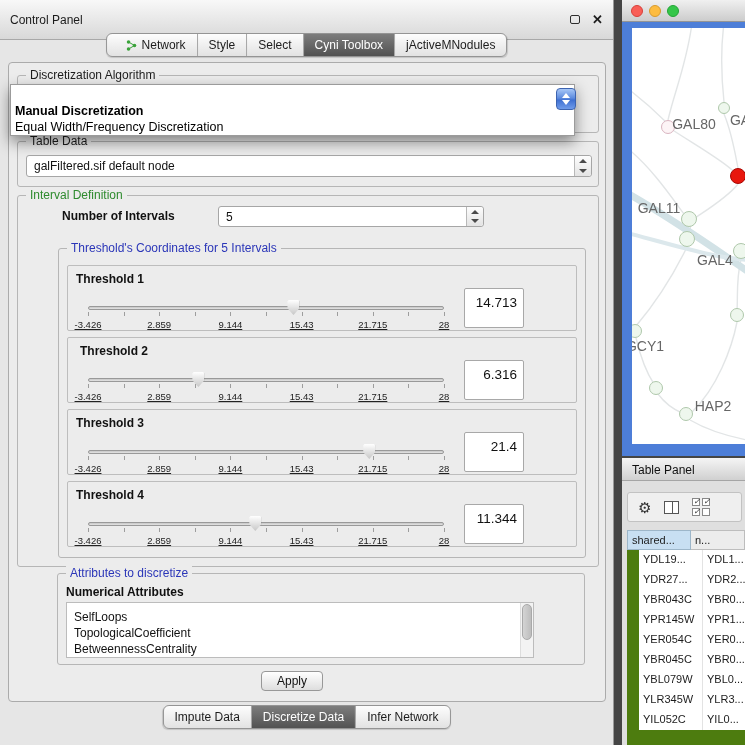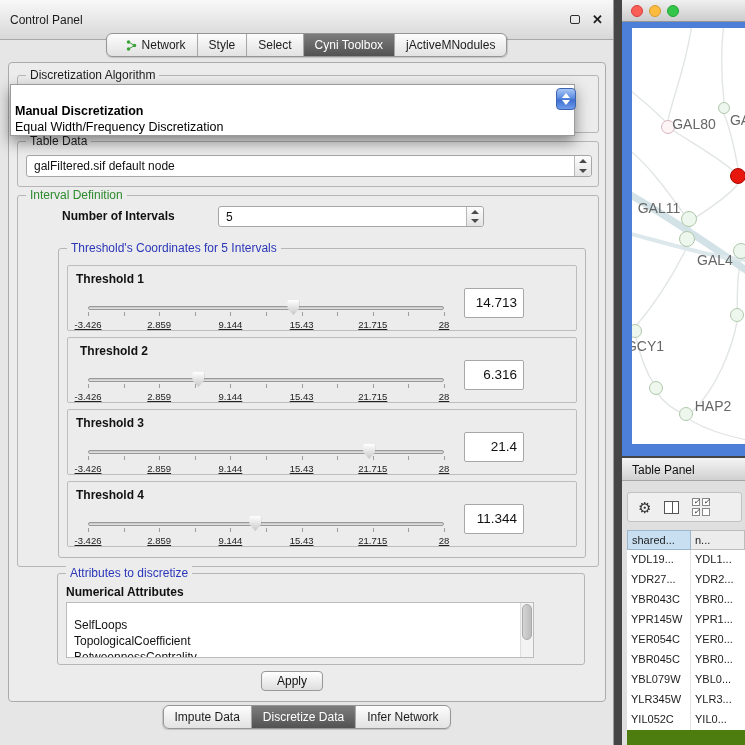--- a/index.html
+++ b/index.html
@@ -38,21 +38,21 @@
   .cstep::after{content:"";position:absolute;left:4px;bottom:3px;border-left:4px solid transparent;border-right:4px solid transparent;border-top:4px solid #4a4a4a;}
   
   .th-panel{position:absolute;left:8px;width:510px;height:66px;border:1px solid #bdbdbd;border-radius:2px;background:#ececec;}
   .slider{position:absolute;left:20px;top:34px;width:356px;height:18px;}
   .track{position:absolute;left:0;right:0;top:6px;height:4px;background:linear-gradient(#c6c6c6,#e4e4e4);border:1px solid #999;border-radius:2px;}
   .ticks{position:absolute;left:0;right:0;top:12px;height:4px;}
   .ticks i{position:absolute;width:1px;height:4px;background:#9d9d9d;}
   .thumb{position:absolute;top:0;width:12px;height:15px;background:linear-gradient(#ffffff,#c7c7c7);clip-path:polygon(10% 0,90% 0,100% 10%,100% 55%,50% 100%,0 55%,0 10%);filter:drop-shadow(0 0 1px #7a7a7a);}
   .scale{position:absolute;left:20px;top:53px;width:356px;height:12px;}
   .scale span{position:absolute;top:0;transform:translateX(-50%);font-size:9.5px;color:#222;white-space:nowrap;text-decoration:underline;}
-  .val-box{position:absolute;left:396px;top:22px;width:60px;height:30px;background:#fff;border:1px solid #a8a8a8;border-radius:2px;font-size:13.5px;color:#111;text-align:right;line-height:28px;padding-right:6px;}
+  .val-box{position:absolute;left:396px;top:22px;width:60px;height:40px;background:#fff;border:1px solid #a8a8a8;border-radius:2px;font-size:13.5px;color:#111;text-align:right;line-height:28px;padding-right:6px;}
   
   .listbox{position:absolute;background:#fff;border:1px solid #bcbcbc;overflow:hidden;}
   .attr-item{font-size:12px;color:#111;padding:1px 7px;white-space:nowrap;}
   .scrollbar{position:absolute;right:0;top:0;bottom:0;width:13px;background:#f3f3f3;border-left:1px solid #ddd;}
   .scroll-thumb{position:absolute;left:1px;top:1px;width:10px;height:36px;background:linear-gradient(90deg,#d4d4d4,#bdbdbd);border:1px solid #a9a9a9;border-radius:5px;}
   .btn{position:absolute;background:linear-gradient(#ffffff,#dedede);border:1px solid #989898;border-radius:4px;font-size:12px;color:#111;text-align:center;line-height:18px;}
   
   .dropdown-overlay{position:absolute;left:10px;top:84px;width:565px;height:52px;background:#fff;border:1px solid #9b9b9b;box-shadow:0 6px 14px rgba(0,0,0,.45);z-index:110;}
   .dd-placeholder{position:absolute;left:0;right:0;top:4px;text-align:center;color:#b3b3b3;font-size:12px;}
   .dd-opt{position:absolute;left:4px;right:4px;font-size:12.5px;color:#000;white-space:nowrap;}
@@ -82,21 +82,21 @@
   .gear{font-size:15px;color:#333;line-height:15px;}
   .col-icon{width:15px;height:13px;border:1.5px solid #555;display:inline-block;position:relative;background:#fff;}
   .col-icon i{position:absolute;left:50%;top:0;bottom:0;width:1.5px;background:#555;}
   .checks{display:grid;grid-template-columns:8px 8px;gap:2px;}
   .chk{width:8px;height:8px;border:1px solid #888;background:#fff;position:relative;display:block;}
   .chk.on::before{content:"✓";position:absolute;left:0;top:-1px;font-size:8px;line-height:8px;color:#222;}
   .tp-table{position:absolute;left:5px;top:72px;right:0;bottom:0;background:#4d7c0f;}
   .theader{display:flex;height:20px;}
   .th1{width:64px;background:#c8dff2;border:1px solid #9db6c9;font-size:11px;color:#1d1d1d;padding:3px 4px;white-space:nowrap;overflow:hidden;}
   .th2{flex:1;background:#ececec;border:1px solid #bdbdbd;border-left:none;font-size:11px;color:#1d1d1d;padding:3px 4px;white-space:nowrap;overflow:hidden;}
-  .trow{display:flex;height:20px;background:#fff;}
+  .trow{display:flex;height:20px;background:#fff;margin-left:12px;}
   .td1{width:64px;padding:3px 4px;font-size:11px;color:#1c1c1c;border-right:1px solid #e3e3e3;white-space:nowrap;overflow:hidden;}
   .td2{flex:1;padding:3px 4px;font-size:11px;color:#1c1c1c;white-space:nowrap;overflow:hidden;}
 </style>
 </head>
 <body>
 
 <div class="control-panel">
 
   <div class="cp-titlebar">
     <span class="cp-title">Control Panel</span>
@@ -274,21 +274,21 @@
             </div>
           <div class="val-box">11.344</div>
         </div>
       </div>
     </div>
 
     <div class="group" style="left:48px;top:510px;width:528px;height:92px;">
       <span class="gtitle blue">Attributes to discretize</span>
       <span class="blabel" style="left:8px;top:11px;">Numerical Attributes</span>
       <div class="listbox" style="left:8px;top:28px;width:468px;height:56px;">
-        <div style="padding-top:14px;">
+        <div style="padding-top:6px;">
             <div class="attr-item">SelfLoops</div>
             <div class="attr-item">TopologicalCoefficient</div>
             <div class="attr-item">BetweennessCentrality</div>
           </div>
         <div class="scrollbar">
           <div class="scroll-thumb"></div>
         </div>
       </div>
     </div>
 

